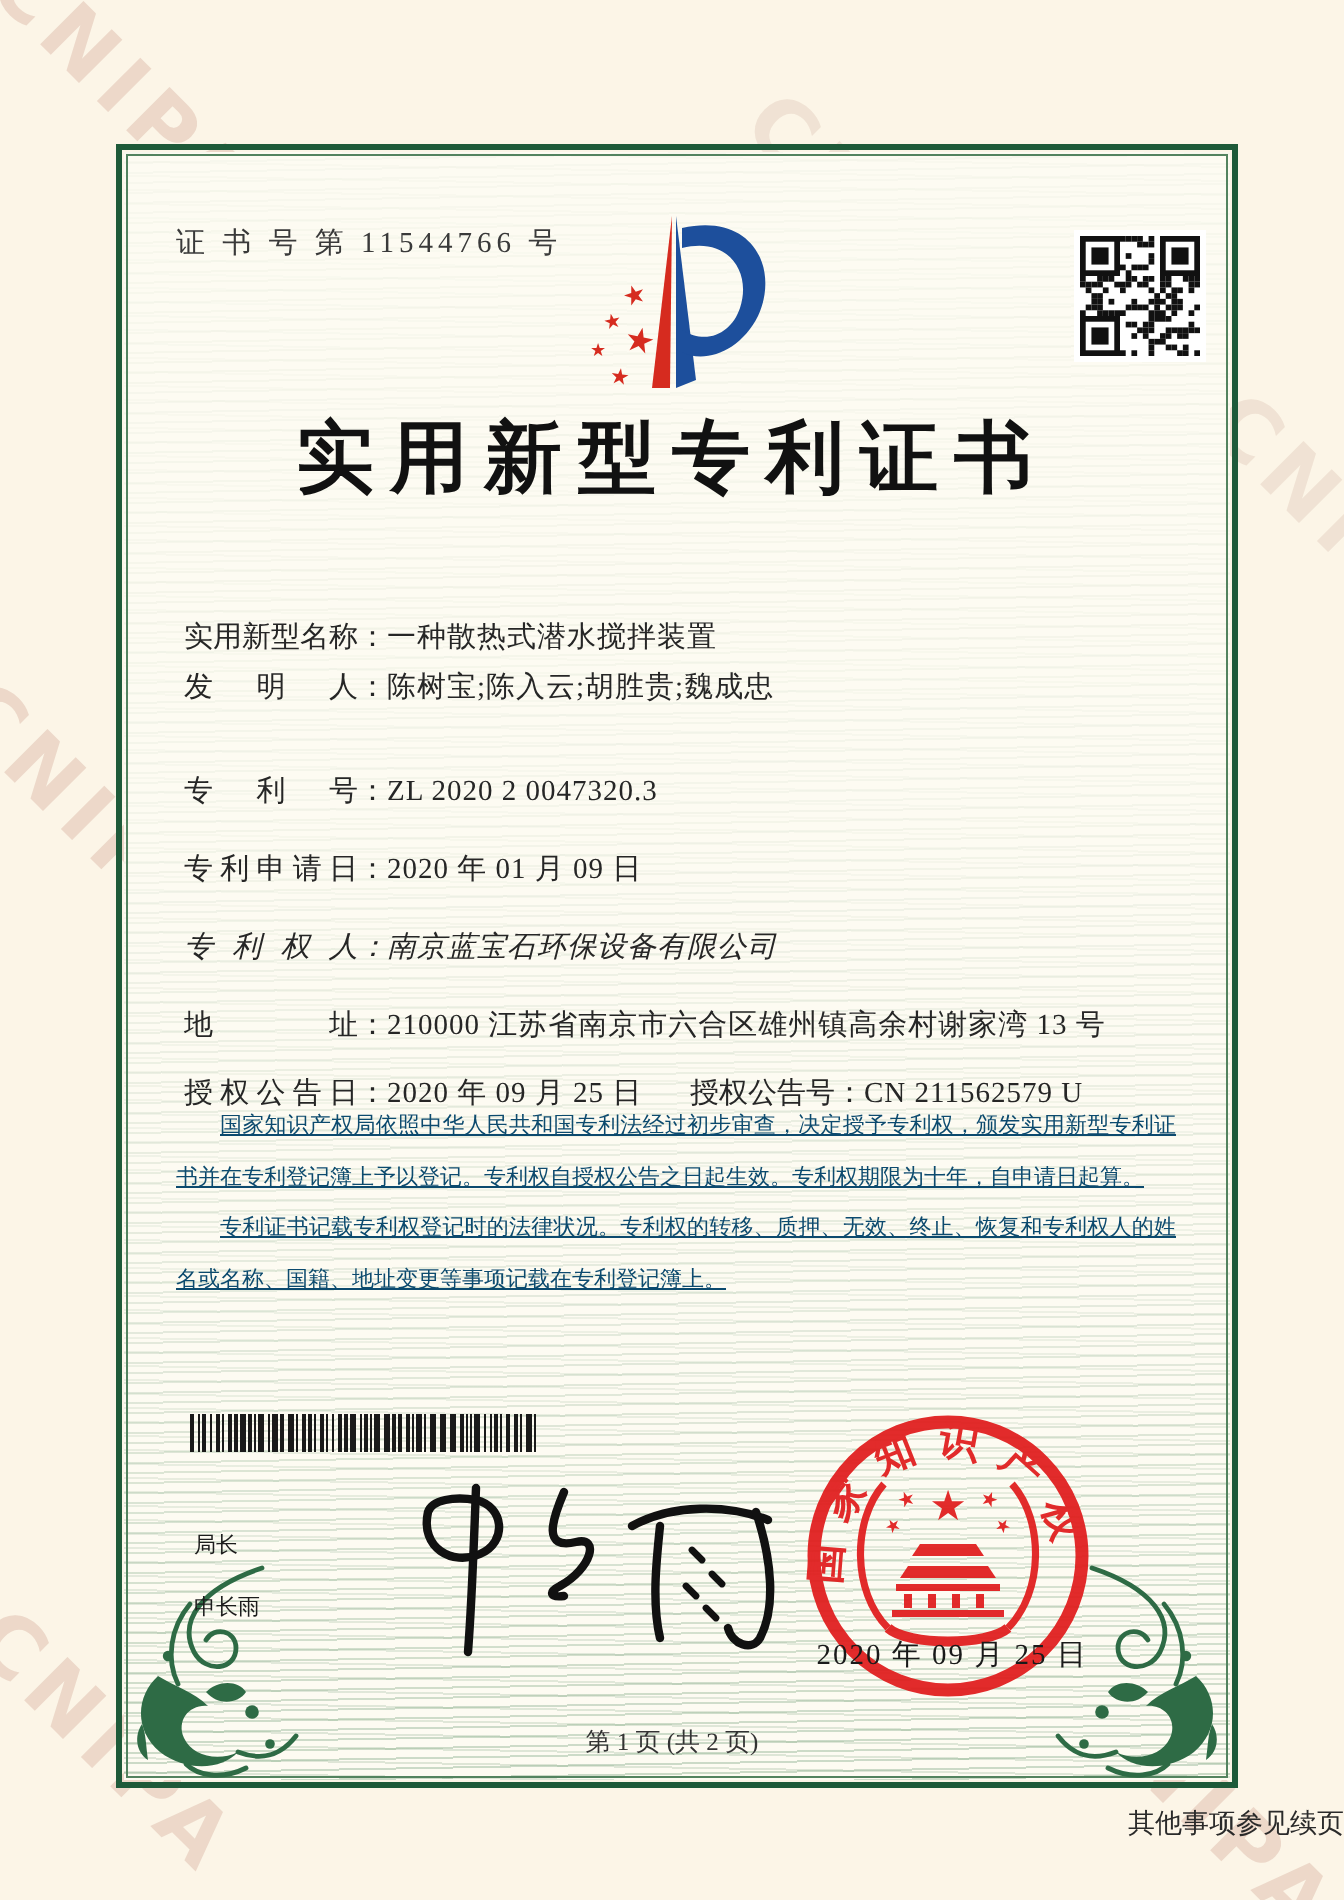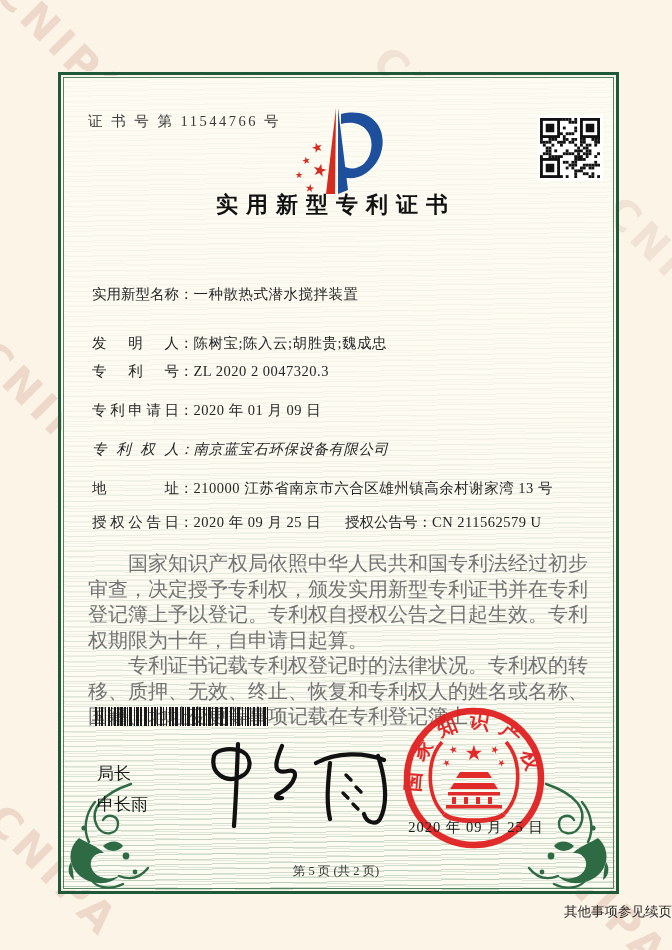--- a/index.html
+++ b/index.html
@@ -29,40 +29,40 @@
     mask-image:linear-gradient(180deg, rgba(0,0,0,0.10) 0%, rgba(0,0,0,0.16) 40%, rgba(0,0,0,0.45) 72%, rgba(0,0,0,0.9) 100%);
   }
   .flourish{position:absolute; width:92px; height:112px;}
   .flourish.bl{left:59px; top:780px;}
   .flourish.br{left:526px; top:780px; transform:scaleX(-1);}
   
   .cert-number{position:absolute; left:88px; top:112px; font-size:14.5px; letter-spacing:2.5px; color:#3a3a3a;text-align:right;}
   .logo{position:absolute; left:286px; top:104px; width:102px; height:94px;}
   .qr-box{position:absolute; left:537px; top:115px; width:66px; height:66px; background:#ffffff; padding:0;}
   .qr-box svg{position:absolute; left:3px; top:3px;}
-  .title{position:absolute; left:0; top:190px; width:672px; text-align:center;
-    font-size:22px; font-weight:bold; letter-spacing:8px; color:#111;}
+  .title{position:absolute; left:0; top:202px; width:672px; text-align:center;
+    font-size:39px; font-weight:bold; letter-spacing:8px; color:#111;}
   
   .fields{position:absolute; left:92px; top:285px; width:500px; font-size:14.5px;}
-  .field-row{position:absolute; left:0; width:500px; white-space:nowrap;}
-  .field-row.r0{top:0;} .field-row.r1{top:49px;} .field-row.r2{top:77px;}
+  .field-row{position:absolute; left:0; width:500px; white-space:nowrap;margin-top:24px;}
+  .field-row.r0{top:0;} .field-row.r1{top:25px;} .field-row.r2{top:77px;}
   .field-row.r3{top:116px;} .field-row.r4{top:155px;font-style:italic;} .field-row.r5{top:194px;} .field-row.r6{top:228px;}
   .flabel{display:inline-block; width:87px; text-align:justify; text-align-last:justify; vertical-align:top;}
   .fcolon{display:inline-block;}
   .fvalue{letter-spacing:0.5px;}
   .field-right{position:absolute; left:253px; top:0; white-space:nowrap;}
   
   .body-text{position:absolute; left:88px; top:551px; width:500px;
-    font-size:20px; line-height:25.5px; color:#737373;}
+    font-size:11px; line-height:25.5px; color:#0c4a6e;text-decoration:underline;}
   .body-text p{margin:0; text-indent:2em; text-align:justify;}
   
   .barcode{position:absolute; left:95px; top:707px; width:178px; height:19px;}
   
   .signer{position:absolute; left:97px; top:758px; font-family:"Liberation Sans","DejaVu Sans",sans-serif;
-    font-size:17px; color:#1c1c1c; line-height:31px;}
+    font-size:11px; color:#1c1c1c; line-height:31px;}
   .signature{position:absolute; left:196px; top:740px; width:200px; height:92px;}
   
   .seal{position:absolute; left:388px; top:692px; width:172px; height:172px; opacity:0.93;}
   .seal-date{position:absolute; left:403px; top:818px; width:146px; text-align:center;
     font-size:14.5px; letter-spacing:1px; color:#1a1a1a;}
   
   .page-number{position:absolute; left:0; top:863px; width:672px; text-align:center; font-size:12.5px; color:#333;}
   .footer-note{position:absolute; left:0; top:903px; width:672px; text-align:right; font-size:13.5px; color:#2a2a2a;}
 </style>
 </head>
@@ -415,16 +415,16 @@
         <rect x="64" y="105" width="4" height="7" stroke="none"></rect>
         <rect x="76" y="105" width="4" height="7" stroke="none"></rect>
         <rect x="88" y="105" width="4" height="7" stroke="none"></rect>
         <rect x="100" y="105" width="4" height="7" stroke="none"></rect>
         <rect x="58" y="113" width="56" height="3.5" stroke="none"></rect>
       </g>
     </svg>
   </div>
   <div class="seal-date">2020 年 09 月 25 日</div>
 
-  <div class="page-number">第 5 页 (共 2 页)</div>
+  <div class="page-number">第 1 页 (共 2 页)</div>
   <div class="footer-note">其他事项参见续页</div>
 
 </div>
 
 </body></html>

